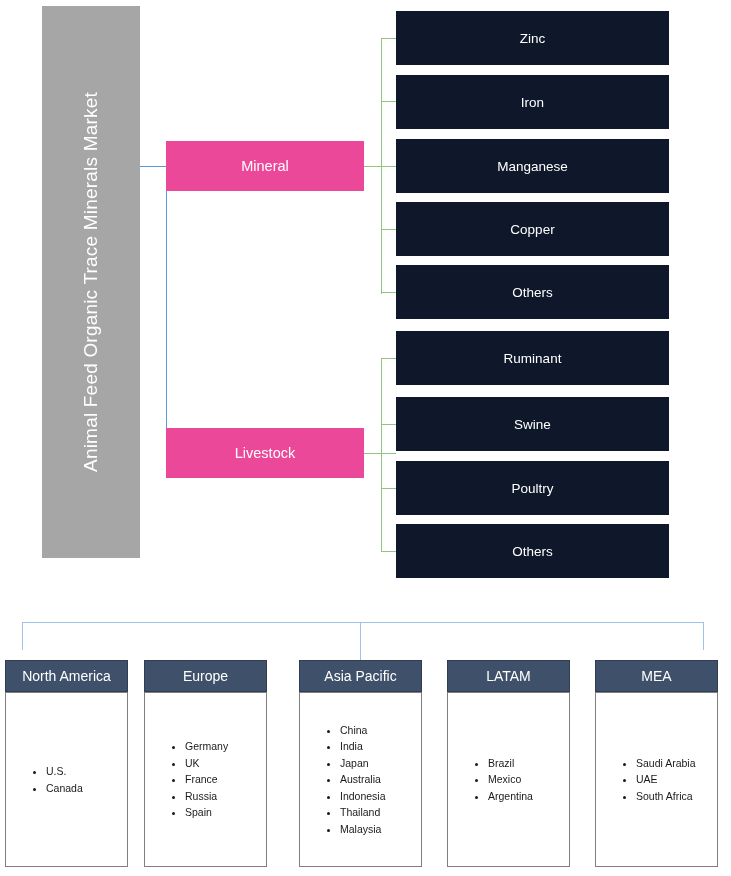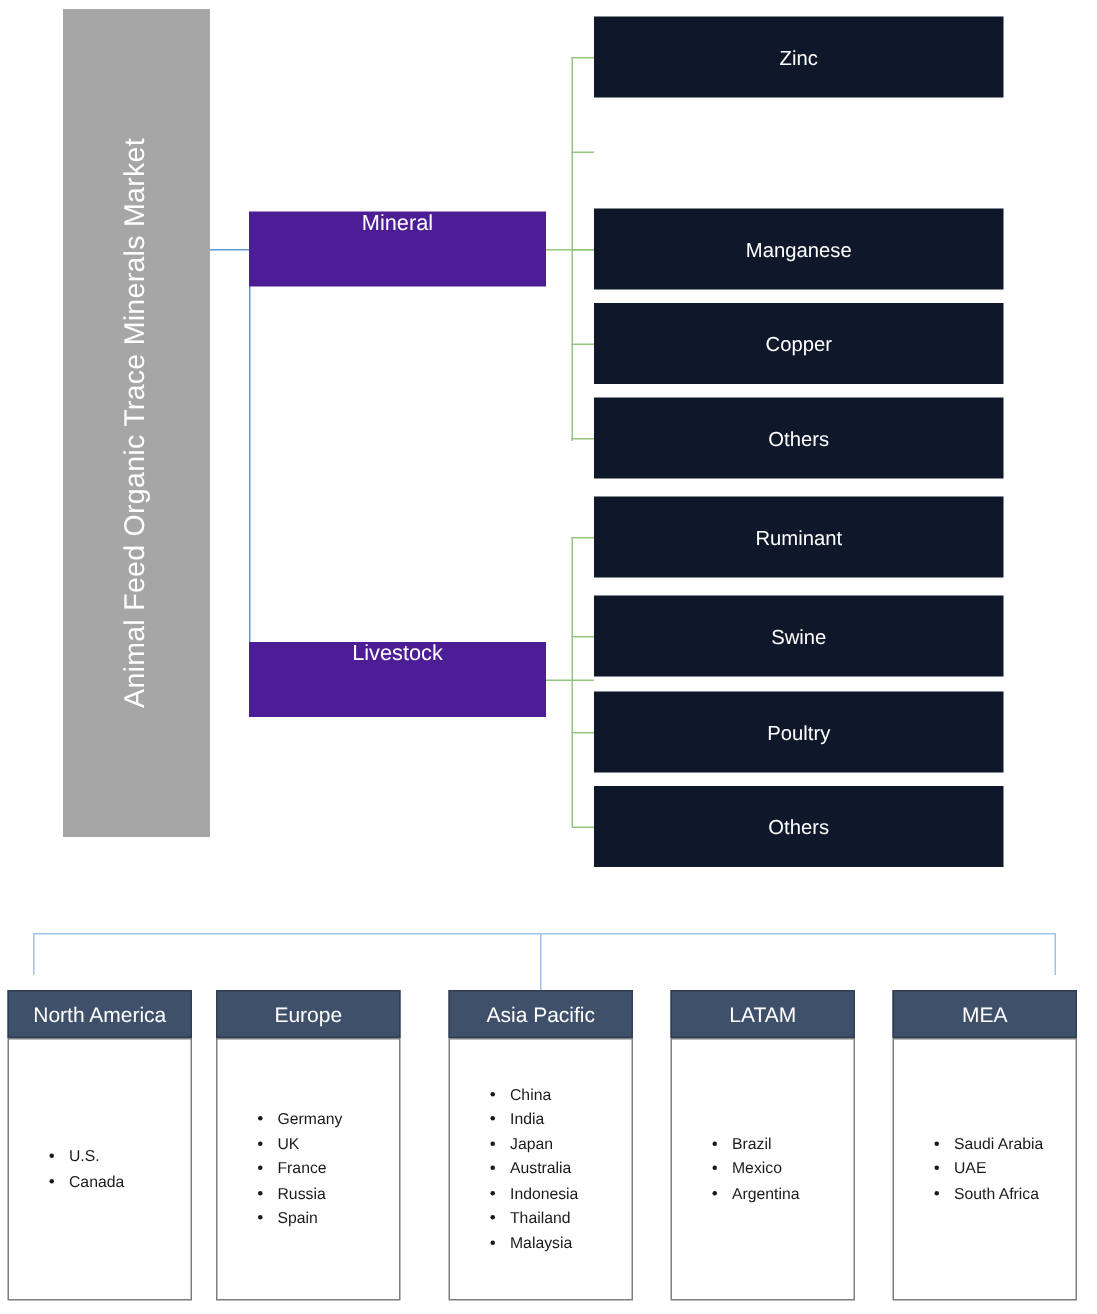--- a/index.html
+++ b/index.html
@@ -21,24 +21,24 @@
     transform:translate(-50%,-50%) rotate(-90deg);
     white-space:nowrap;
     color:#ffffff;
     font-size:19px;
     letter-spacing:.2px;
   }
 
   
   .blue-box{
     position:absolute;left:166px;width:198px;height:50px;
-    background:#4c1d95;
+    background:#ec4899;
     color:#ffffff;
     font-size:14.5px;
-    display:flex;justify-content:center;
+    display:flex;align-items:center;justify-content:center;
   }
   #blue-mineral{top:141px;}
   #blue-livestock{top:428px;}
 
   
   .green-box{
     position:absolute;left:396px;width:273px;height:54px;
     background:#0f172a;
     color:#ffffff;
     font-size:13.5px;
@@ -113,20 +113,23 @@
 
   <div class="conn-g h" style="left:381px;top:38px;width:15px;"></div>
   <div class="conn-g h" style="left:381px;top:101px;width:15px;"></div>
   <div class="conn-g h" style="left:381px;top:166px;width:15px;"></div>
   <div class="conn-g h" style="left:381px;top:229px;width:15px;"></div>
   <div class="conn-g h" style="left:381px;top:292px;width:15px;"></div>
 
   <div class="green-box" style="top:11px;">
     <span>Zinc</span>
   </div>
+  <div class="green-box" style="top:75px;">
+    <span>Iron</span>
+  </div>
   <div class="green-box" style="top:139px;">
     <span>Manganese</span>
   </div>
   <div class="green-box" style="top:202px;">
     <span>Copper</span>
   </div>
   <div class="green-box" style="top:265px;">
     <span>Others</span>
   </div>
 

